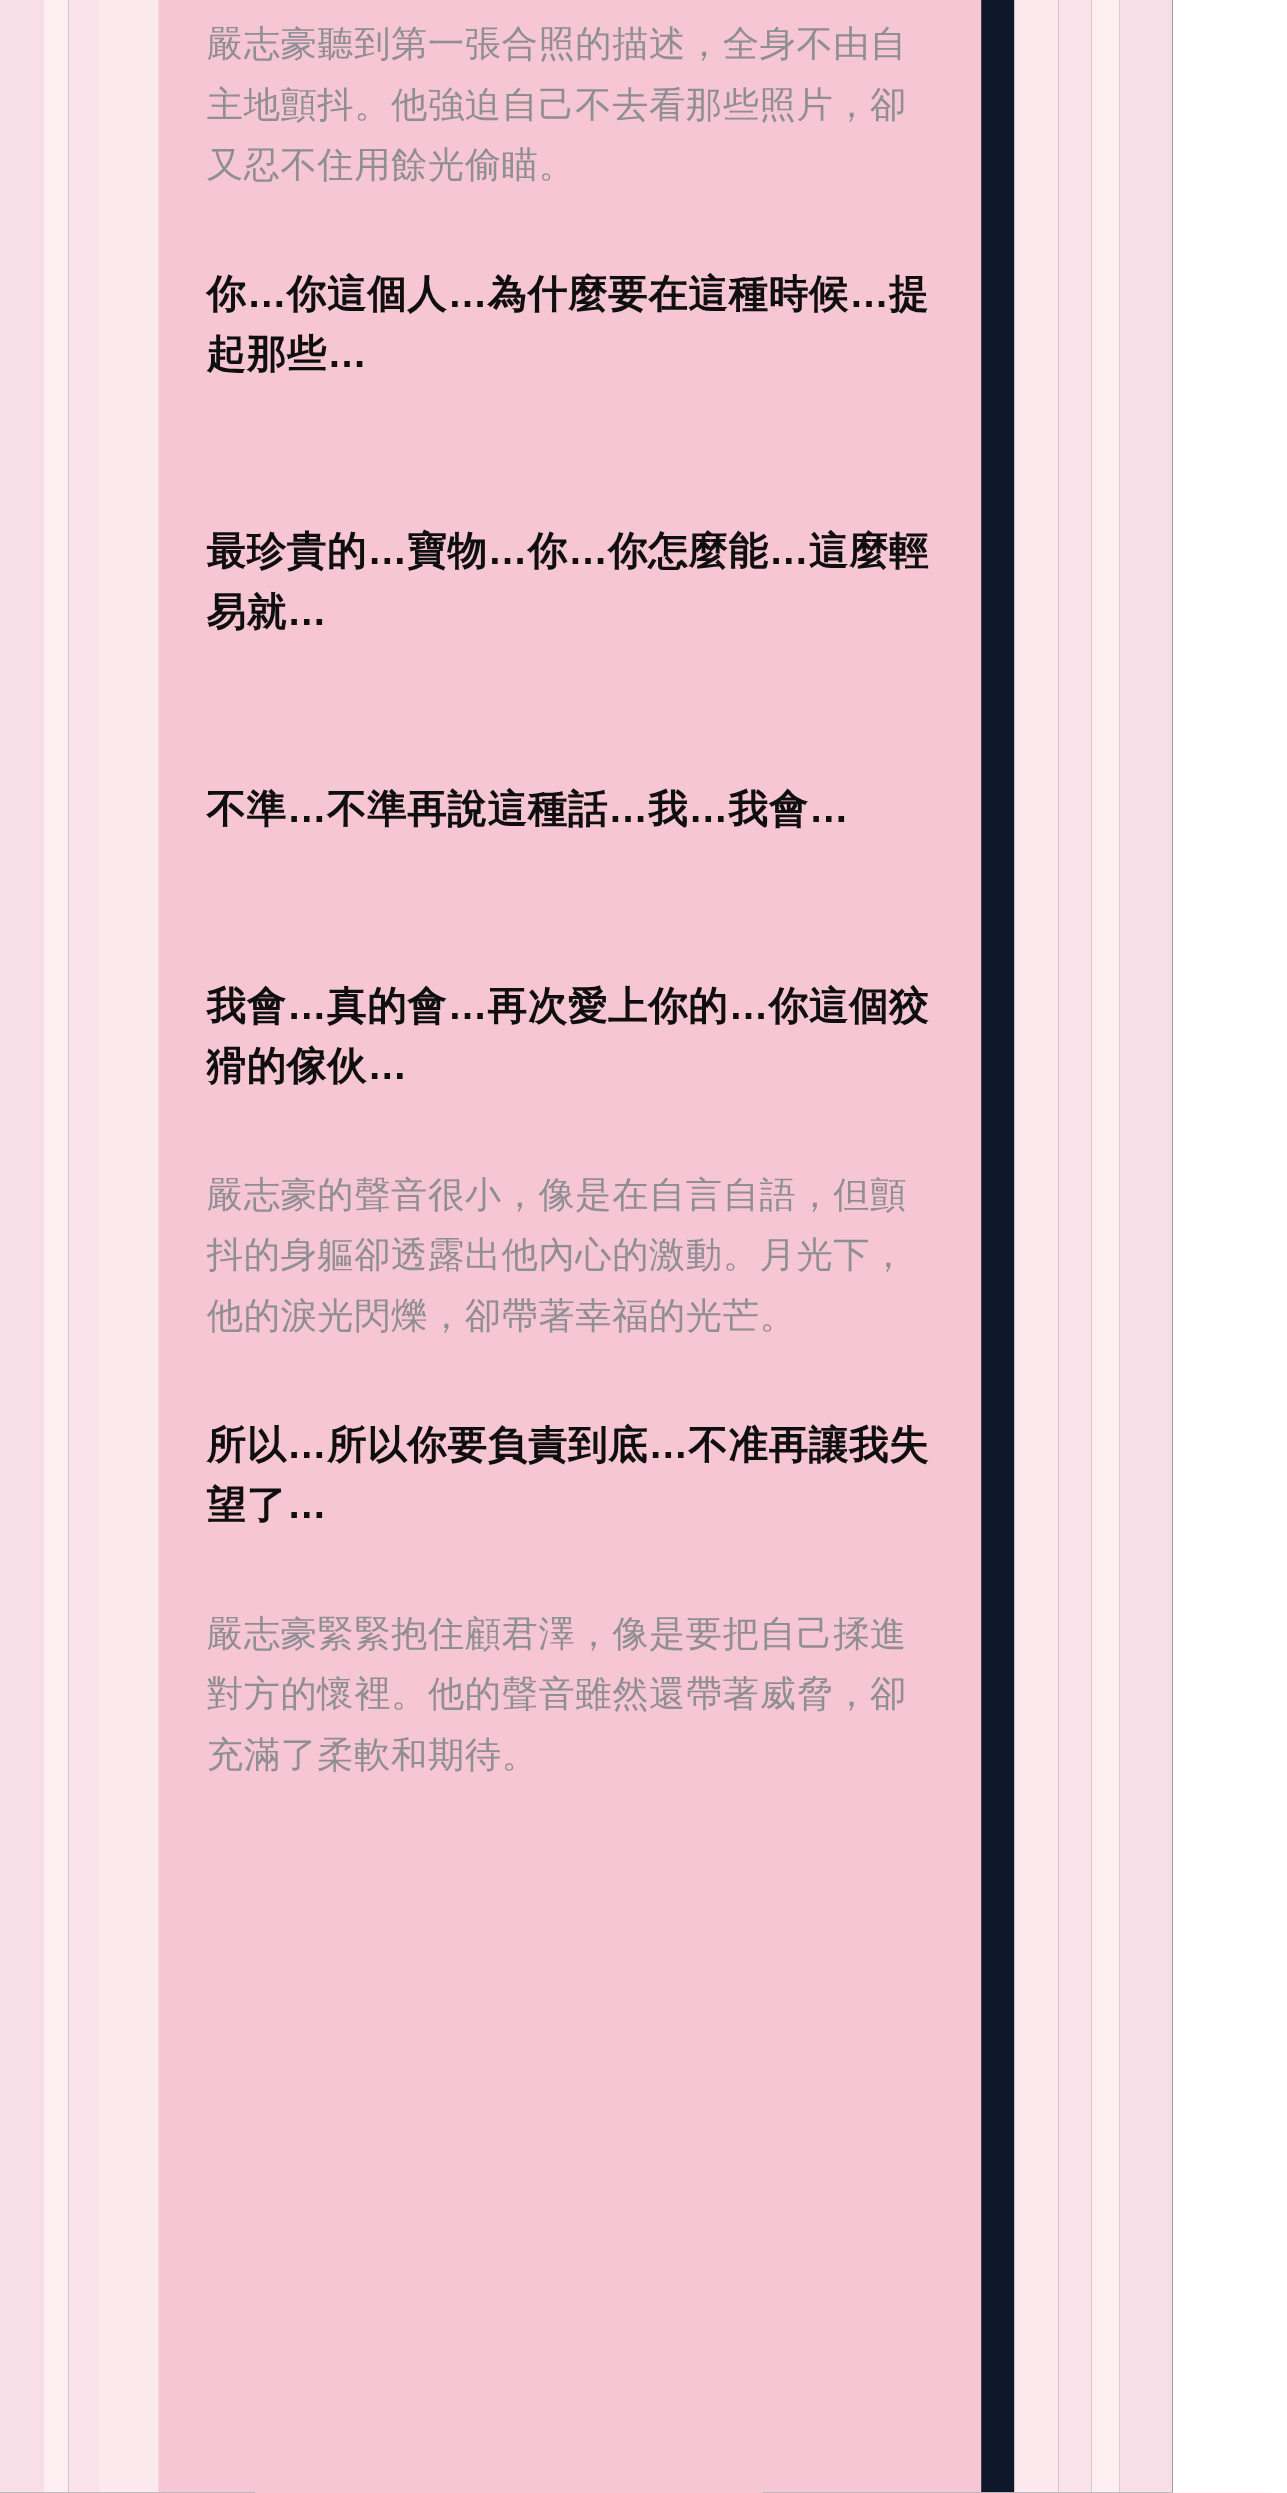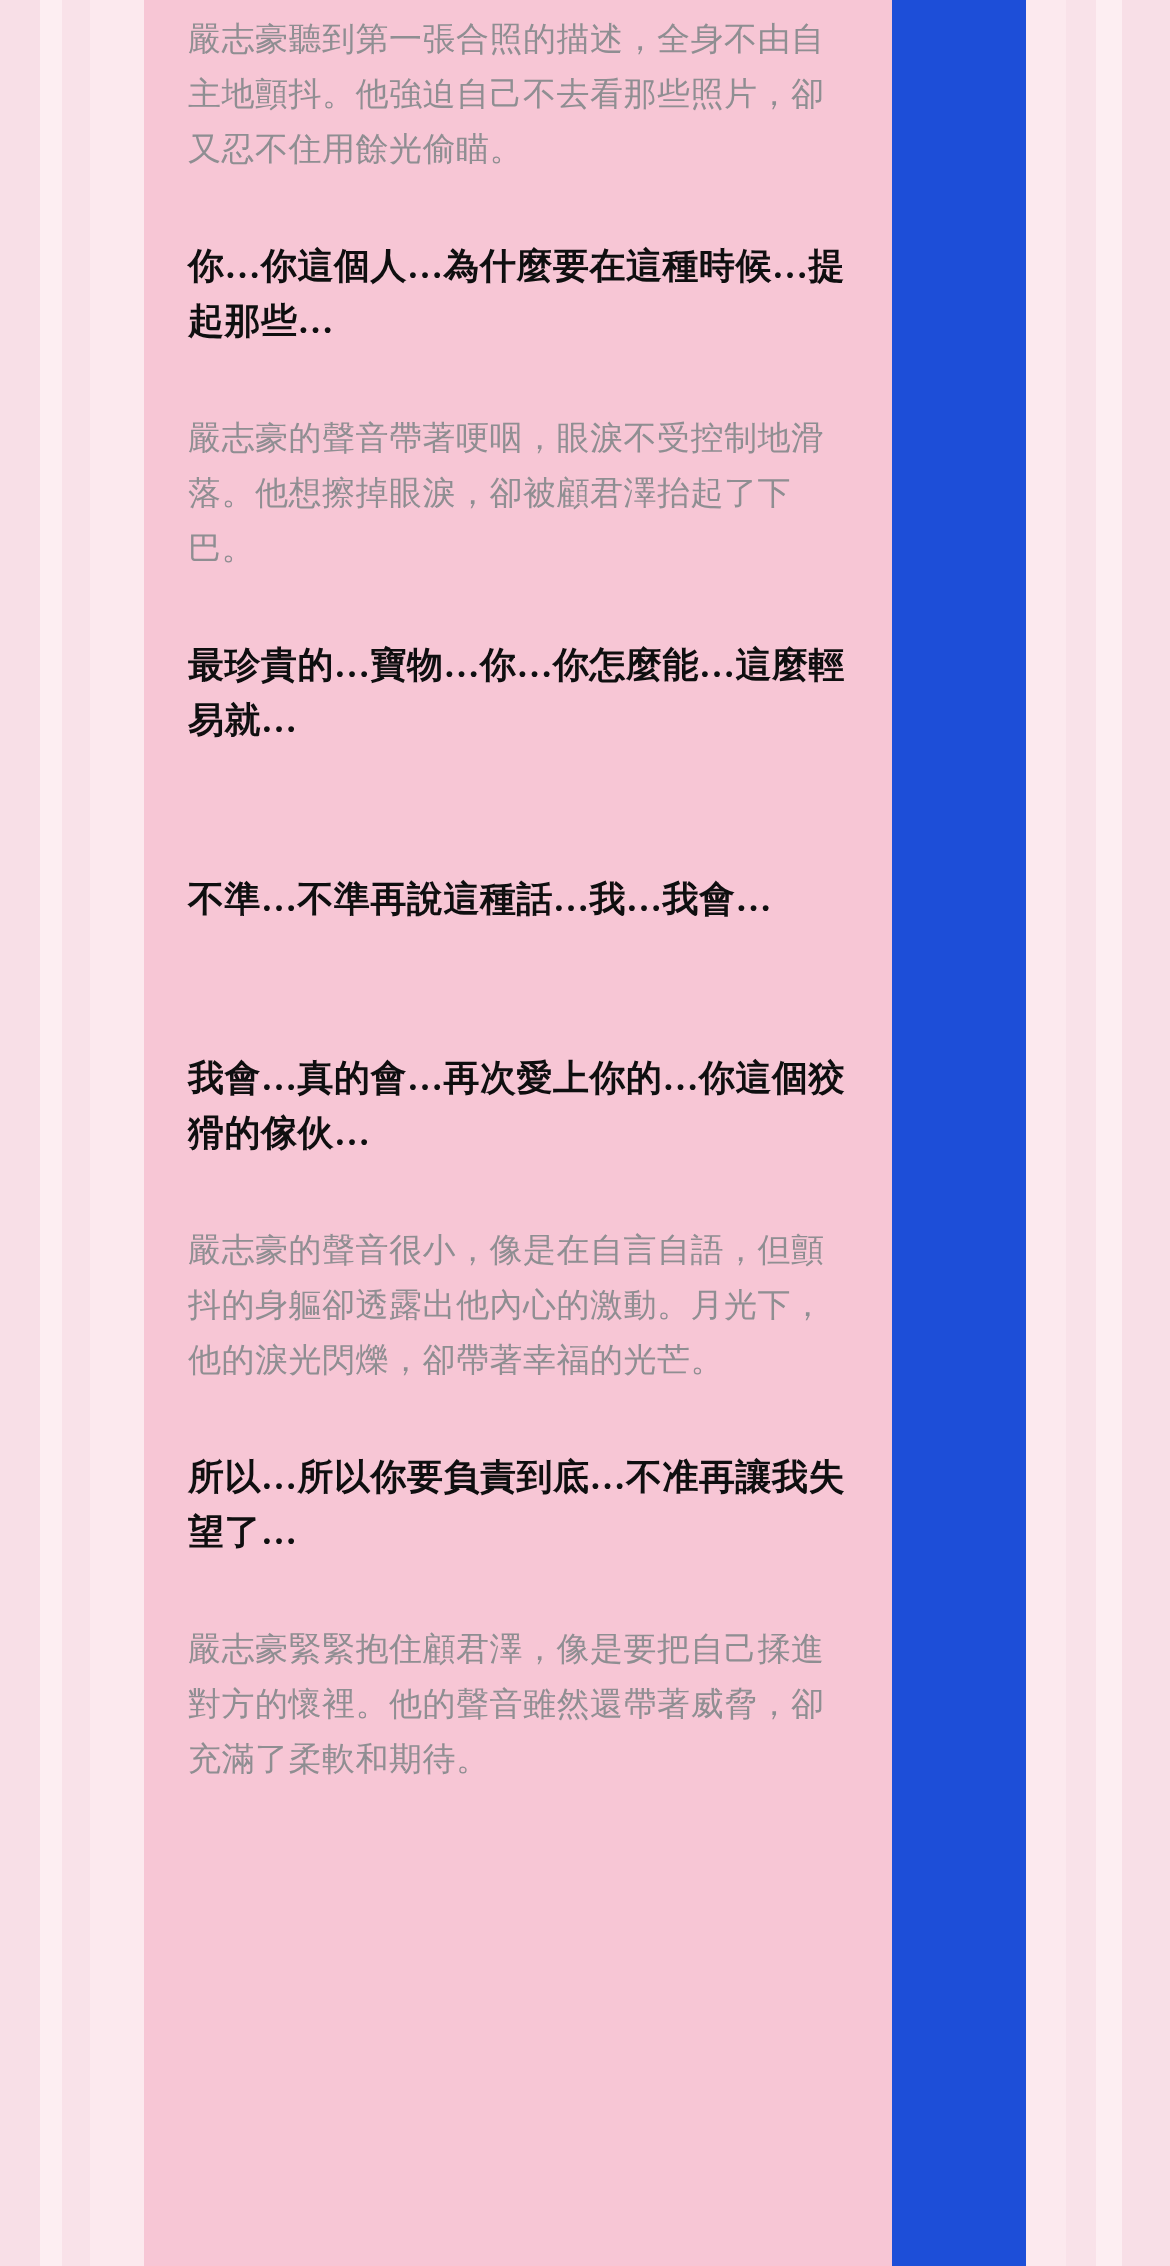--- a/index.html
+++ b/index.html
@@ -8,25 +8,24 @@
     background: #ffffff;
   }
   body {
     width: 1170px;
     min-height: 2266px;
     font-family: "Liberation Sans", sans-serif;
   }
   
   .page {
     position: relative;
-    width: 1170px;
+    width: 1066px;
     min-height: 2266px;
-    background: #1d4ed8;
+    background: #0f172a;
     overflow: hidden;
-    font-family: Liberation Serif, serif;
   }
   .stripe {
     position: absolute;
     top: 0;
     bottom: 0;
   }
   .stripe.s1 { left: 0;     width: 40px;  background: #f8dfe7; }
   .stripe.s2 { left: 40px;  width: 22px;  background: #fdeef2; }
   .stripe.s3 { left: 62px;  width: 28px;  background: #f9e2e9; }
   .stripe.s4 { left: 90px;  width: 56px;  background: #fce9ee; }
@@ -85,21 +84,20 @@
 
   <div class="content-column">
     <div class="spacer-first"></div>
 
     <p class="para narration">嚴志豪聽到第一張合照的描述，全身不由自主地顫抖。他強迫自己不去看那些照片，卻又忍不住用餘光偷瞄。</p>
     <div class="spacer-lg"></div>
 
     <p class="para dialogue">你…你這個人…為什麼要在這種時候…提起那些…</p>
     <div class="spacer-lg"></div>
 
-    <p class="para narration">嚴志豪的聲音帶著哽咽，眼淚不受控制地滑落。他想擦掉眼淚，卻被顧君澤抬起了下巴。</p>
     <div class="spacer-lg"></div>
 
     <p class="para dialogue">最珍貴的…寶物…你…你怎麼能…這麼輕易就…</p>
     <div class="spacer-lg"></div>
 
     <div class="spacer-lg"></div>
 
     <p class="para dialogue">不準…不準再說這種話…我…我會…</p>
     <div class="spacer-lg"></div>
 

